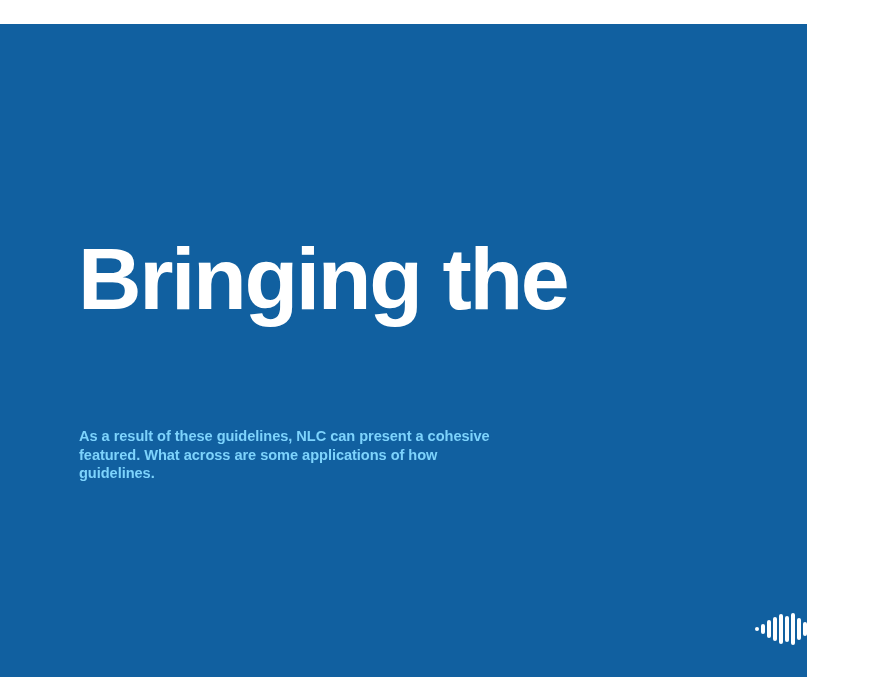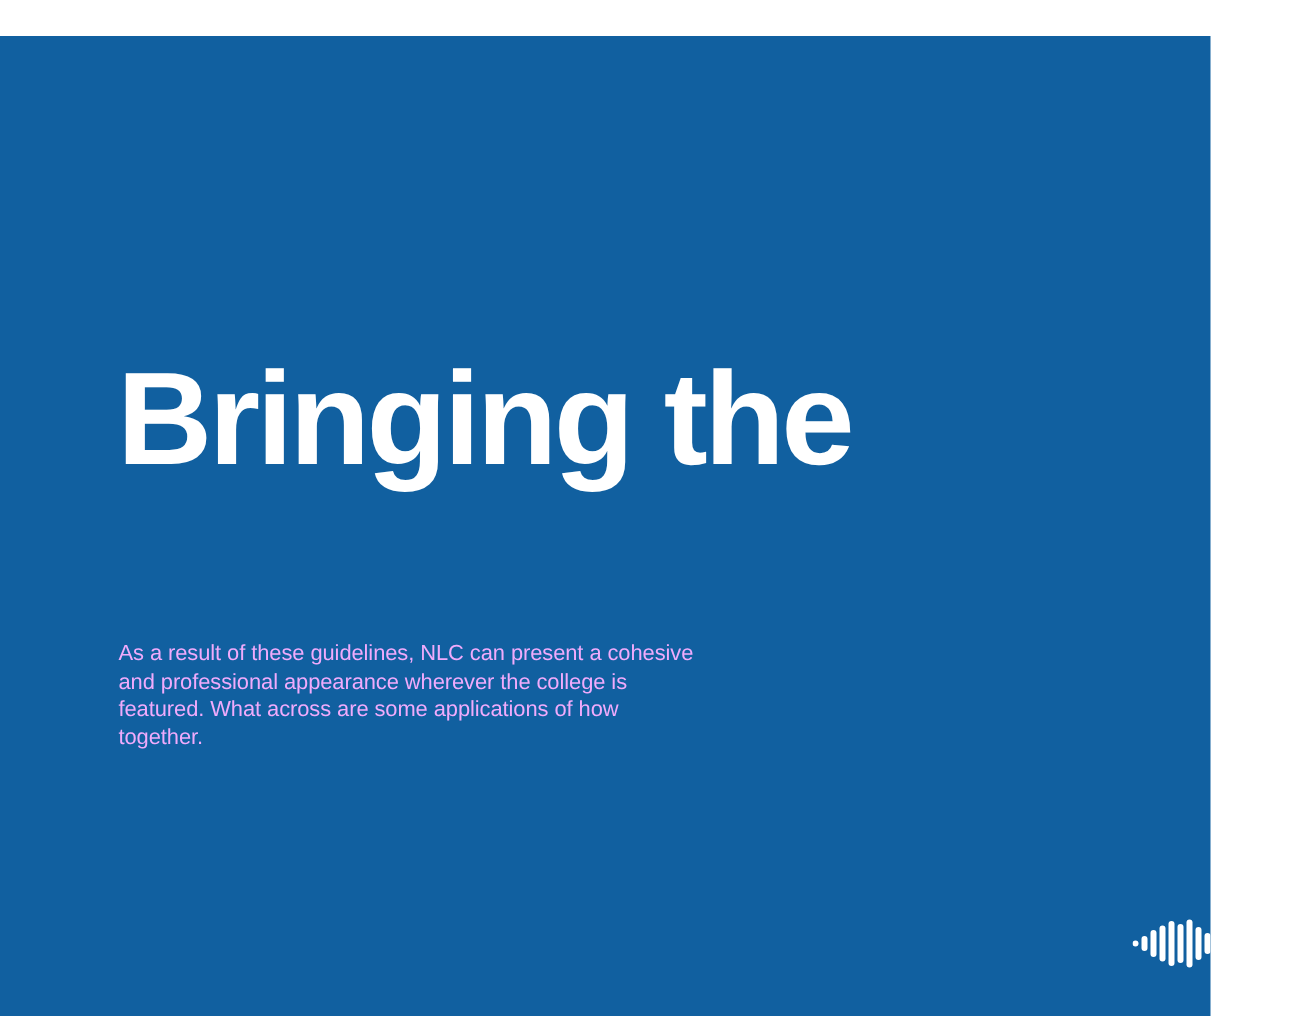--- a/index.html
+++ b/index.html
@@ -49,23 +49,23 @@
     white-space: nowrap;
   }
 
   .body-copy {
     position: absolute;
     left: 79px;
     top: 403px;
     margin: 0;
     padding: 0;
     width: 432px;
-    color: #f0abfc;
+    color: #7dd3fc;
     font-family: "Liberation Sans", sans-serif;
-    font-weight: normal;
+    font-weight: bold;
     font-size: 14.6px;
     line-height: 18.6px;
     letter-spacing: -0.05px;
   }
   .body-copy .bc-line {
     display: block;
     white-space: nowrap;
   }
 
   .brand-mark {
@@ -85,23 +85,22 @@
 <body>
 
 <div class="slide">
 
   <h1 class="headline">
     <span class="hl-line">Bringing the</span>
   </h1>
 
   <p class="body-copy">
     <span class="bc-line">As a result of these guidelines, NLC can present a cohesive</span>
-    <span class="bc-line">and professional appearance wherever the college is</span>
     <span class="bc-line">featured. What across are some applications of how</span>
-    <span class="bc-line">together.</span>
+    <span class="bc-line">guidelines.</span>
   </p>
 
   <div class="brand-mark">
     <svg viewBox="0 0 66 34" xmlns="http://www.w3.org/2000/svg" aria-hidden="true">
       <g id="waveform-bars" fill="#FFFFFF">
           <rect x="0" y="15" width="4" height="4" rx="2"></rect>
           <rect x="6" y="12" width="4" height="10" rx="2"></rect>
           <rect x="12" y="8" width="4" height="18" rx="2"></rect>
           <rect x="18" y="5" width="4" height="24" rx="2"></rect>
           <rect x="24" y="2" width="4" height="30" rx="2"></rect>

